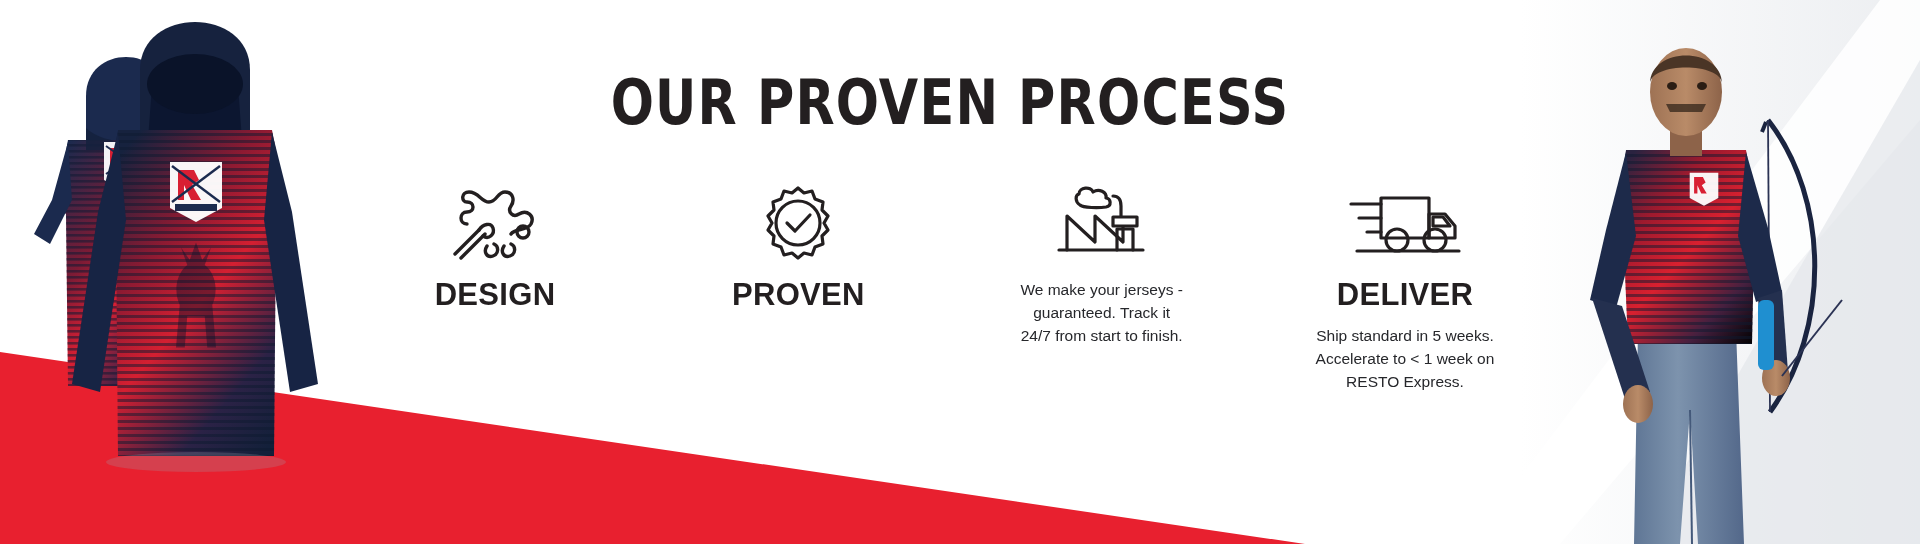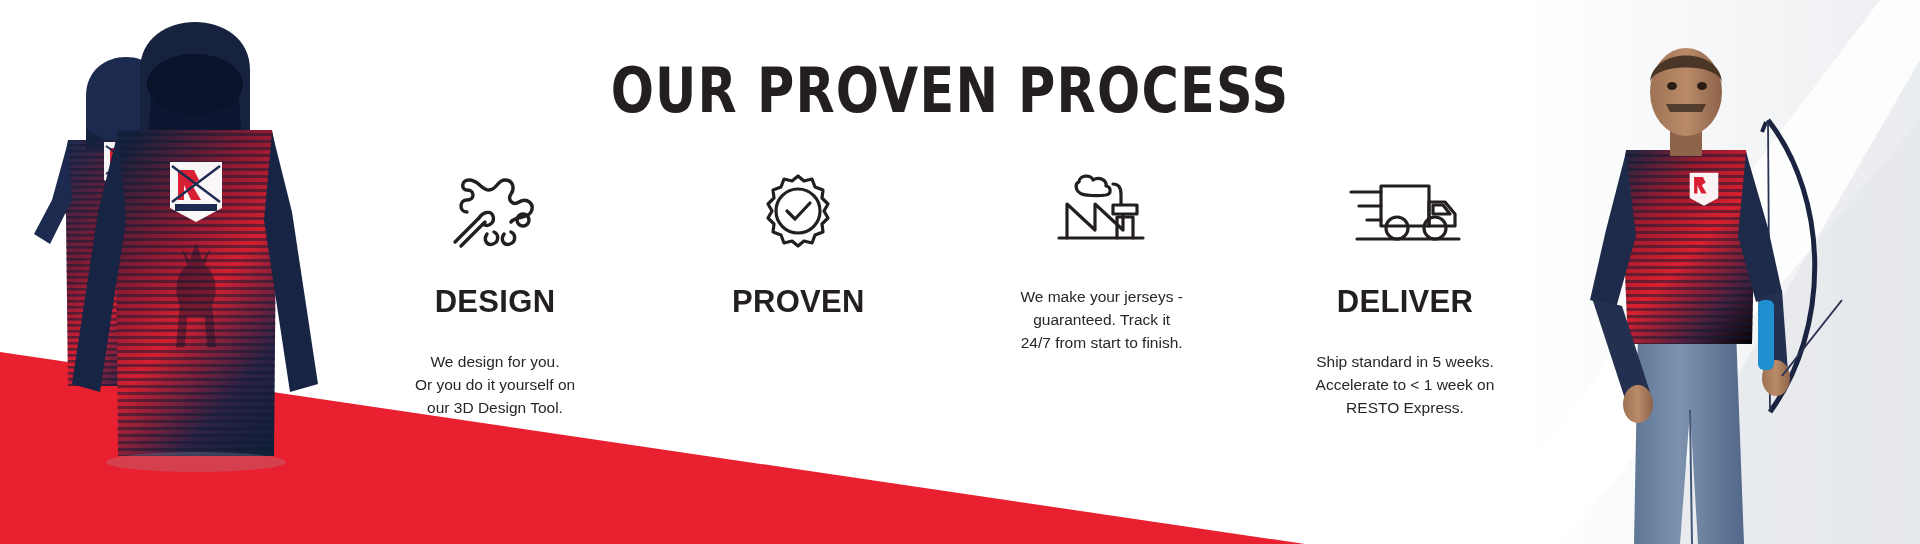--- a/index.html
+++ b/index.html
@@ -49,21 +49,21 @@
     left: 1530px;
     top: 0;
     width: 390px;
     height: 544px;
   }
 
   
   .content {
     position: absolute;
     left: 370px;
-    top: 4px;
+    top: 16px;
     width: 1160px;
     height: 408px;
   }
 
   .headline {
     position: absolute;
     top: 54px;
     left: 0;
     width: 1160px;
     text-align: center;
@@ -87,21 +87,20 @@
     justify-content: space-between;
     align-items: flex-start;
   }
 
   .step {
     width: 250px;
     display: flex;
     flex-direction: column;
     align-items: center;
     text-align: center;
-    gap: 19px;
   }
 
   .step-icon {
     height: 78px;
     display: flex;
     align-items: center;
     justify-content: center;
     margin-bottom: 16px;
   }
 
@@ -306,25 +305,20 @@
                      C58 28 64 34 70 30 C78 25 86 32 82 40 C78 47 66 44 62 50"></path>
             <path d="M6 70 L30 46"></path>
             <path d="M12 74 L36 50"></path>
             <path d="M30 46 C34 40 42 38 44 44 C46 50 40 56 34 52"></path>
             <path d="M38 62 C34 68 38 74 44 72 C50 70 50 62 45 60"></path>
             <path d="M55 62 C51 68 55 74 61 72 C67 70 67 62 62 60"></path>
             <circle cx="74" cy="48" r="6"></circle>
           </svg>
         </div>
         <div class="step-title">DESIGN</div>
-        <div class="step-body">
-          <div>We design for you.</div>
-          <div>Or you do it yourself on</div>
-          <div>our 3D Design Tool.</div>
-        </div>
       </div>
 
       <div class="step">
         <div class="step-icon">
           <svg width="80" height="78" viewBox="0 0 80 78" fill="none" stroke="#231f20" stroke-width="3.2" stroke-linecap="round" stroke-linejoin="round">
             <path d="M40 4 L46 9 L54 7 L57 15 L65 18 L64 26 L70 32 L66 39 L70 46
                      L64 52 L65 60 L57 63 L54 71 L46 69 L40 74 L34 69 L26 71
                      L23 63 L15 60 L16 52 L10 46 L14 39 L10 32 L16 26 L15 18
                      L23 15 L26 7 L34 9 Z"></path>
             <circle cx="40" cy="39" r="22"></circle>

